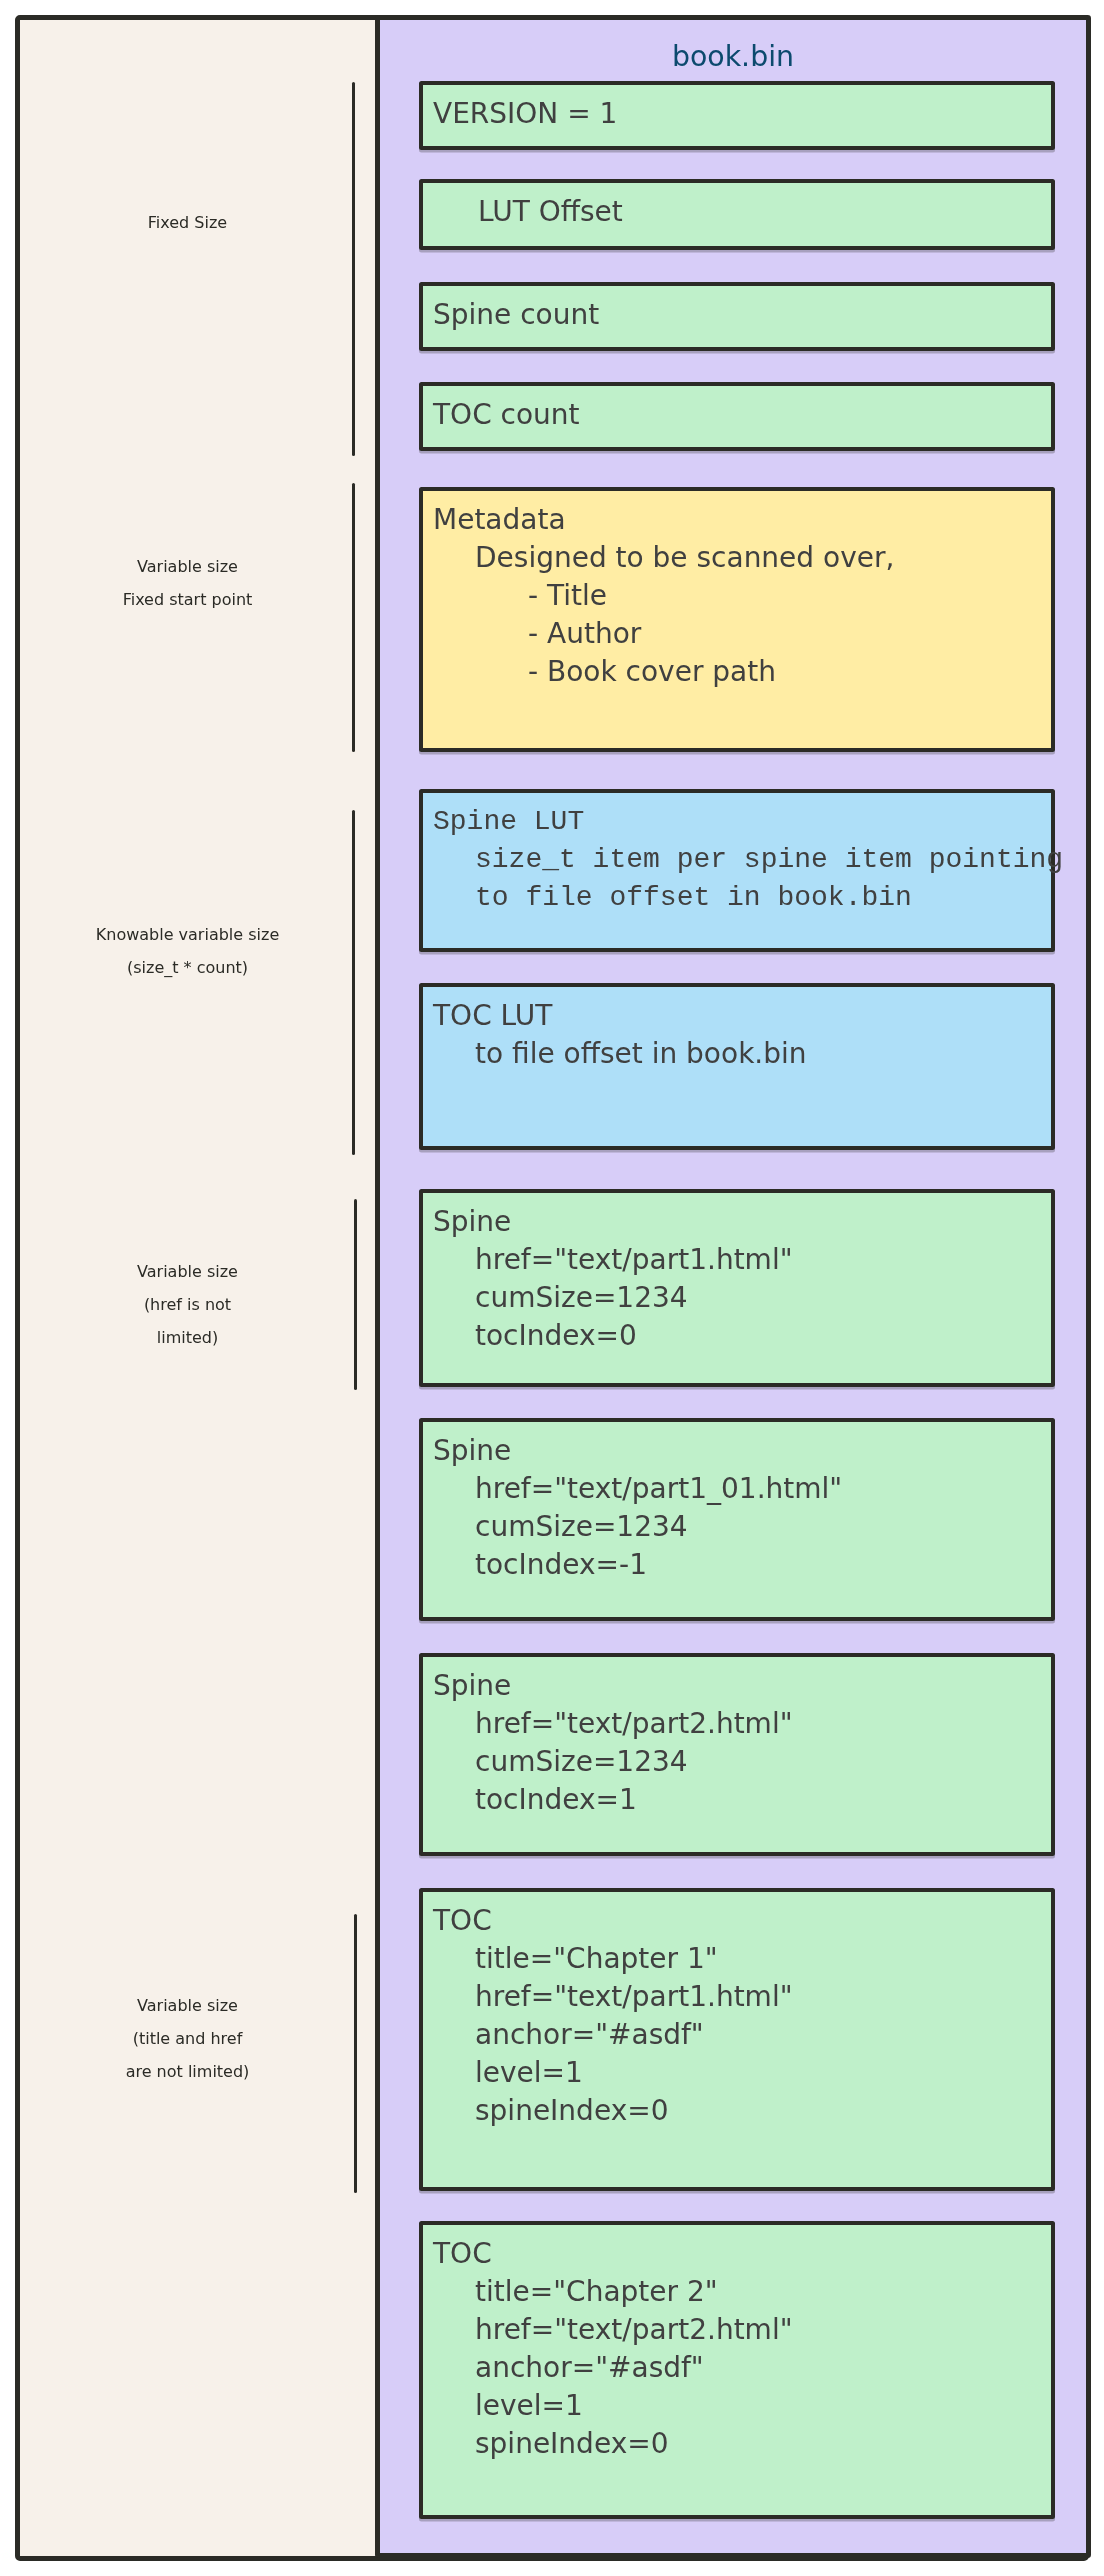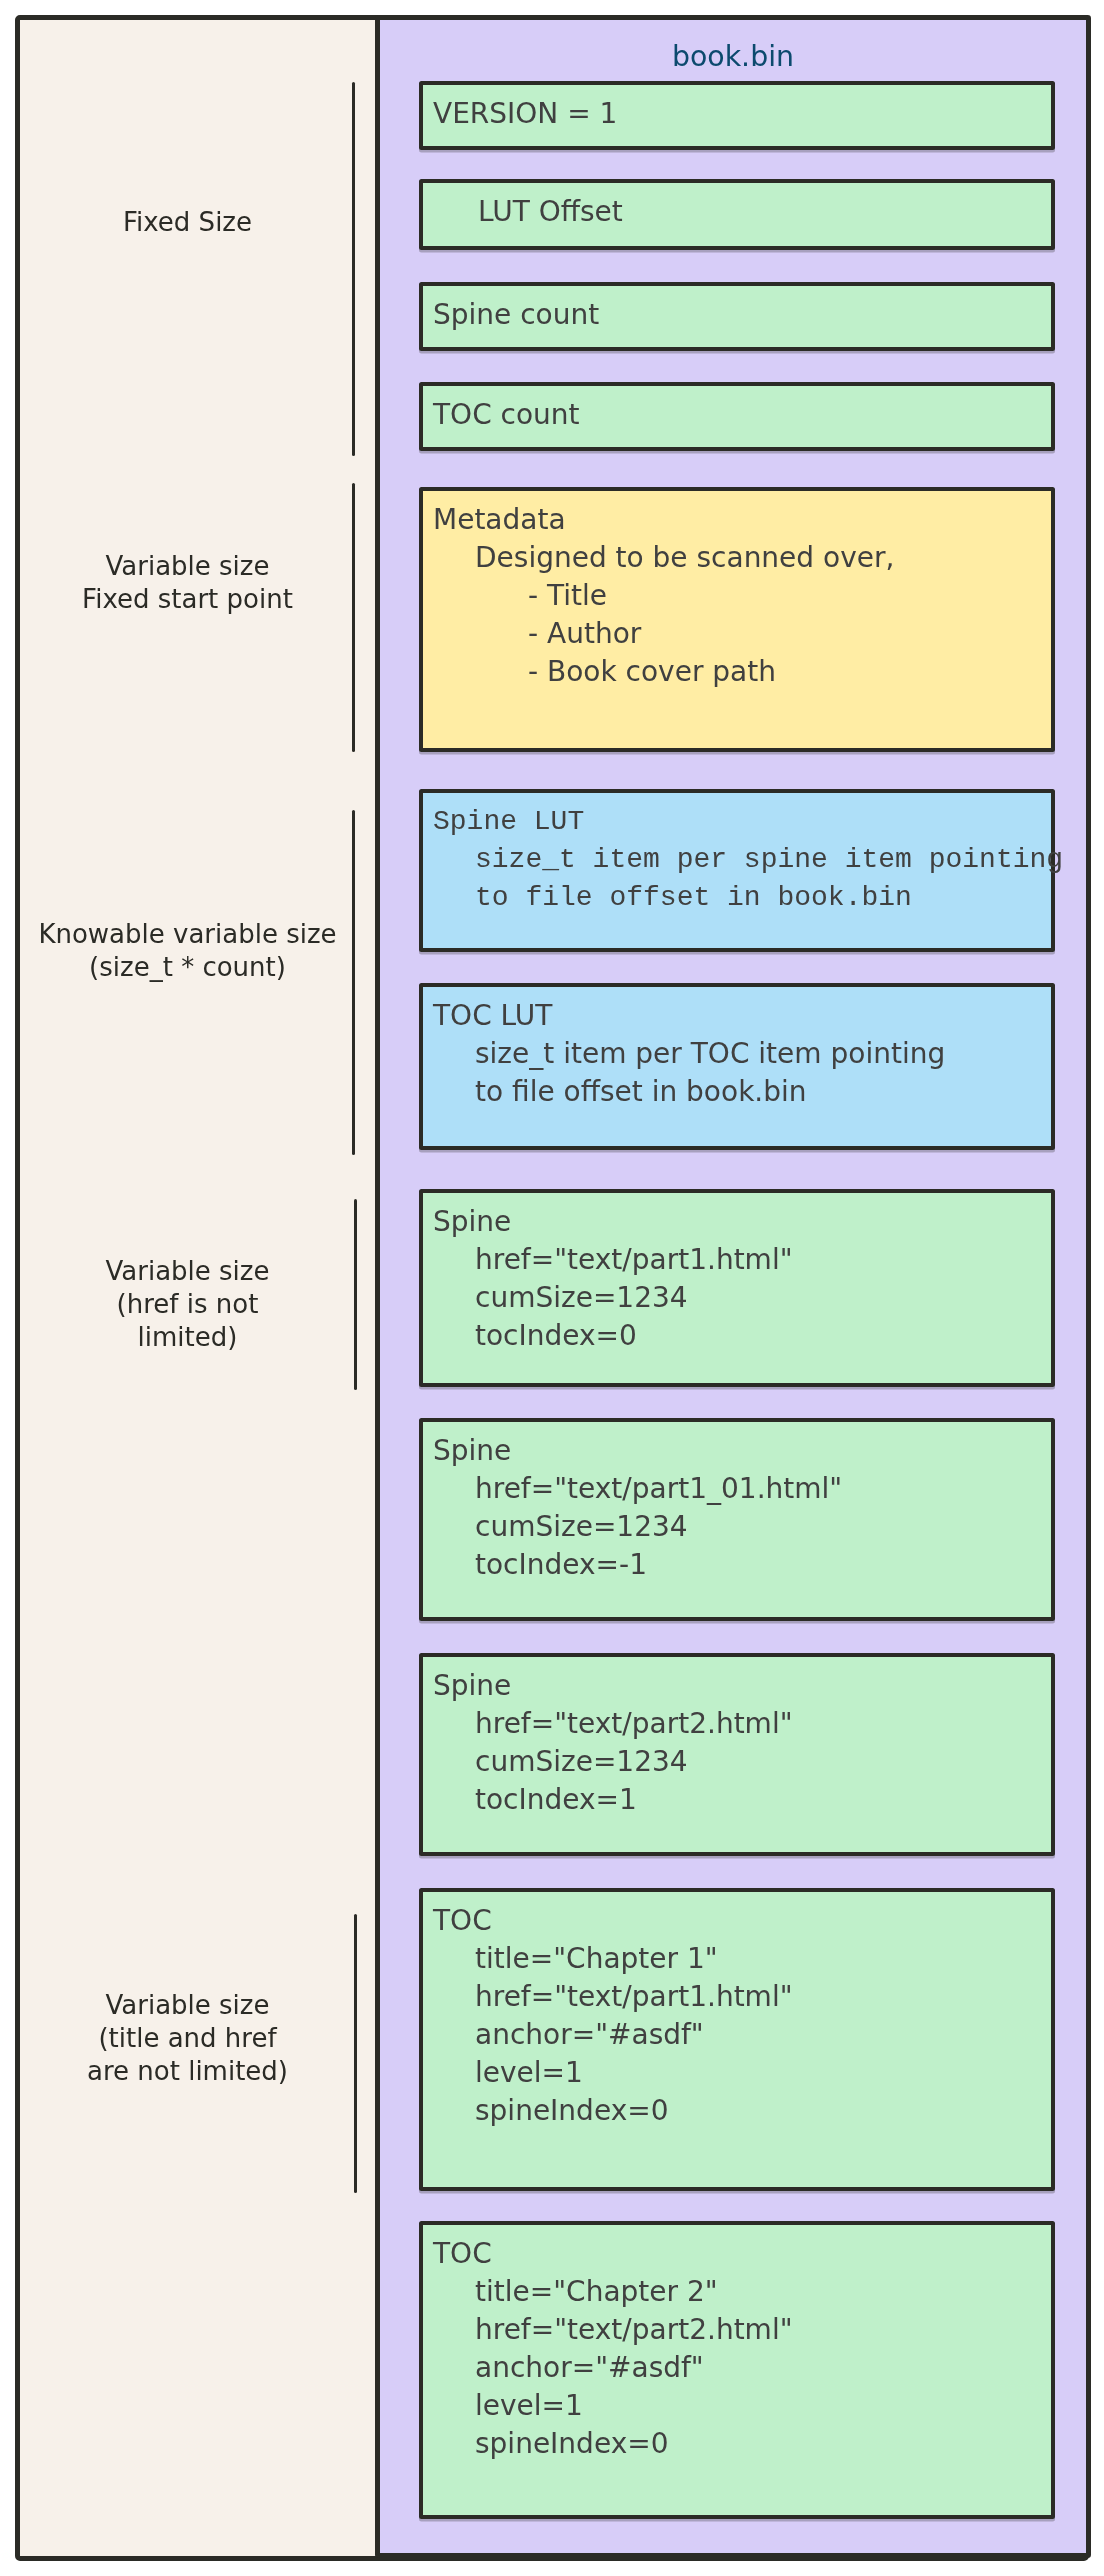--- a/index.html
+++ b/index.html
@@ -64,21 +64,21 @@
   .box .pad-top { padding-top: 10px; }
   
   .side-label {
     position: absolute;
     left: 33px;
     width: 309px;
     text-align: center;
     color: #2b2b26;
   }
   .side-label .lbl-line {
-    font-size: 26px;
+    font-size: 16px;
     line-height: 33px;
   }
   .bracket {
     position: absolute;
     width: 3.3px;
     background: #2b2b26;
     border-radius: 2.5px;
   }
 </style>
 </head>
@@ -138,21 +138,20 @@
           <div class="line indent2">- Author</div>
           <div class="line indent2">- Book cover path</div>
         </div>
         <div class="box blue" style="top: 769px; height: 163px; font-family: Liberation Mono, monospace;">
           <div class="line indent0 pad-top">Spine LUT</div>
           <div class="line indent1">size_t item per spine item pointing</div>
           <div class="line indent1">to file offset in book.bin</div>
         </div>
         <div class="box blue" style="top: 963px; height: 167px;">
           <div class="line indent0 pad-top">TOC LUT</div>
-          <div class="line indent1">size_t item per TOC item pointing</div>
           <div class="line indent1">to file offset in book.bin</div>
         </div>
         <div class="box green" style="top: 1169px; height: 198px;">
           <div class="line indent0 pad-top">Spine</div>
           <div class="line indent1">href="text/part1.html"</div>
           <div class="line indent1">cumSize=1234</div>
           <div class="line indent1">tocIndex=0</div>
         </div>
         <div class="box green" style="top: 1398px; height: 203px;">
           <div class="line indent0 pad-top">Spine</div>

